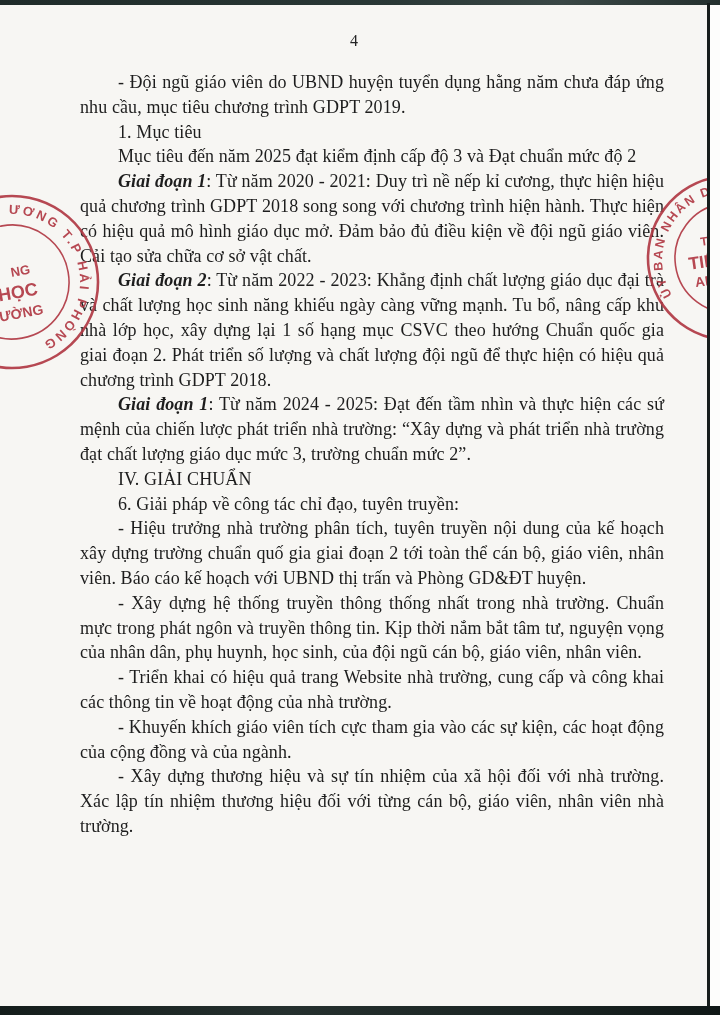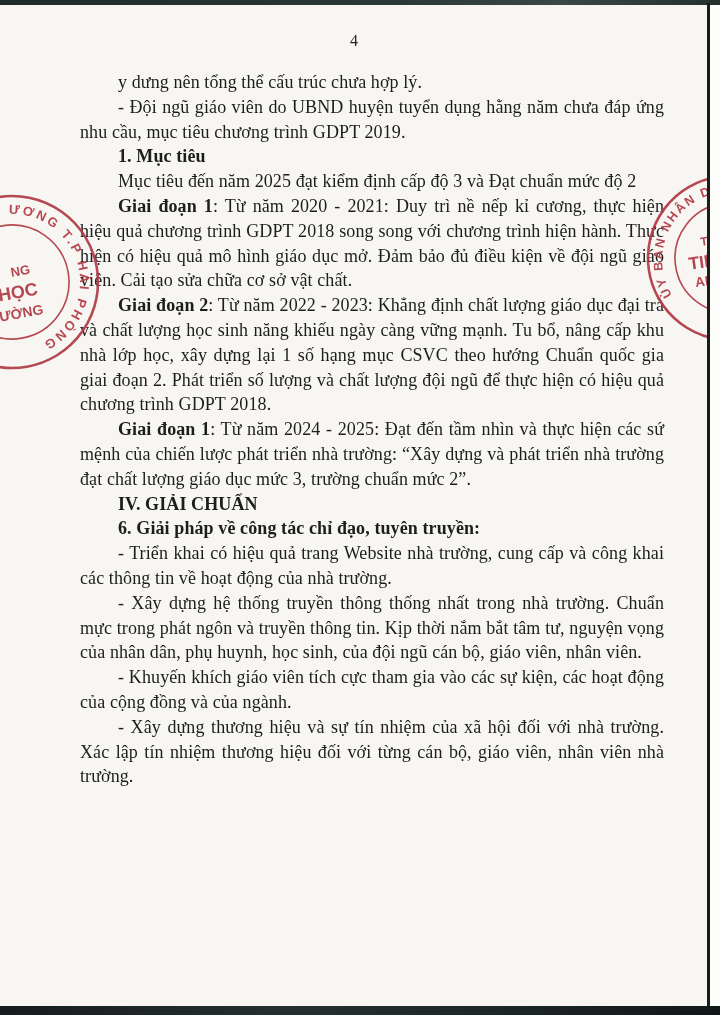--- a/index.html
+++ b/index.html
@@ -18,54 +18,54 @@
   .edge-right-line{position:absolute;left:707px;top:3px;width:3px;height:1005px;background:#171d1c;}
   .edge-right-margin{position:absolute;left:710px;top:5px;width:10px;height:1001px;background:#fdfdfc;}
 
   .pageno{position:absolute;top:32px;left:0;width:708px;text-align:center;
     font-size:16px;color:#232323;}
 
   .content{position:absolute;left:80px;top:70px;width:584px;
     font-size:18px;line-height:24.8px;color:#1d1d1d;text-align:justify;
     letter-spacing:0.1px;}
   .content p{margin:0;text-indent:38px;}
-  .heading{font-weight:bold;}
+  .heading{font-weight:normal;}
   .heading-wide{font-weight:bold;letter-spacing:0.6px;}
-  .phase-lead{font-weight:bold;}
+  .phase-lead{font-weight:bold;font-style:italic;}
 
   
   .stamp{position:absolute;pointer-events:none;opacity:0.92;}
   .stamp-left{left:-88px;top:187px;width:200px;height:200px;}
   .stamp-right{left:645px;top:170px;width:170px;height:182px;}
   .stamp text, .stamp textPath{
     font-family:"Liberation Sans", sans-serif;
     font-weight:bold;
   }
 </style>
 </head>
 <body>
 
 <div class="page">
 
   <div class="edge-top"></div>
 
   <div class="pageno">4</div>
 
   <div class="content">
-    <p>y dưng nên tổng thể cấu trúc chưa hợp lý.</p>
     <p>- Đội ngũ giáo viên do UBND huyện tuyển dụng hằng năm chưa đáp ứng nhu cầu, mục tiêu chương trình GDPT 2019.</p>
     <p class="heading">1. Mục tiêu</p>
     <p>Mục tiêu đến năm 2025 đạt kiểm định cấp độ 3 và Đạt chuẩn mức độ 2</p>
     <p><span class="phase-lead">Giai đoạn 1</span><span>: Từ năm 2020 - 2021: Duy trì nề nếp kỉ cương, thực hiện hiệu quả chương trình GDPT 2018 song song với chương trình hiện hành. Thực hiện có hiệu quả mô hình giáo dục mở. Đảm bảo đủ điều kiện về đội ngũ giáo viên. Cải tạo sửa chữa cơ sở vật chất.</span></p>
     <p><span class="phase-lead">Giai đoạn 2</span><span>: Từ năm 2022 - 2023: Khẳng định chất lượng giáo dục đại trà và chất lượng học sinh năng khiếu ngày càng vững mạnh. Tu bổ, nâng cấp khu nhà lớp học, xây dựng lại 1 số hạng mục CSVC theo hướng Chuẩn quốc gia giai đoạn 2. Phát triển số lượng và chất lượng đội ngũ để thực hiện có hiệu quả chương trình GDPT 2018.</span></p>
     <p><span class="phase-lead">Giai đoạn 1</span><span>: Từ năm 2024 - 2025: Đạt đến tầm nhìn và thực hiện các sứ mệnh của chiến lược phát triển nhà trường: “Xây dựng và phát triển nhà trường đạt chất lượng giáo dục mức 3, trường chuẩn mức 2”.</span></p>
     <p class="heading">IV. GIẢI CHUẨN</p>
     <p class="heading">6. Giải pháp về công tác chỉ đạo, tuyên truyền:</p>
+    <p>- Hiệu trưởng nhà trường phân tích, tuyên truyền nội dung của kế hoạch xây dựng trường chuẩn quố gia giai đoạn 2 tới toàn thể cán bộ, giáo viên, nhân viên. Báo cáo kế hoạch với UBND thị trấn và Phòng GD&amp;ĐT huyện.</p>
+    <p>- Xây dựng hệ thống truyền thông thống nhất trong nhà trường. Chuẩn mực trong phát ngôn và truyền thông tin. Kịp thời nắm bắt tâm tư, nguyện vọng của nhân dân, phụ huynh, học sinh, của đội ngũ cán bộ, giáo viên, nhân viên.</p>
     <p>- Triển khai có hiệu quả trang Website nhà trường, cung cấp và công khai các thông tin về hoạt động của nhà trường.</p>
-    <p>- Xây dựng hệ thống truyền thông thống nhất trong nhà trường. Chuẩn mực trong phát ngôn và truyền thông tin. Kịp thời nắm bắt tâm tư, nguyện vọng của nhân dân, phụ huynh, học sinh, của đội ngũ cán bộ, giáo viên, nhân viên.</p>
     <p>- Khuyến khích giáo viên tích cực tham gia vào các sự kiện, các hoạt động của cộng đồng và của ngành.</p>
     <p>- Xây dựng thương hiệu và sự tín nhiệm của xã hội đối với nhà trường. Xác lập tín nhiệm thương hiệu đối với từng cán bộ, giáo viên, nhân viên nhà trường.</p>
   </div>
 
   <svg class="stamp stamp-left" viewBox="0 0 200 200" width="200" height="200">
     <g transform="rotate(-10 100 95)" fill="none" stroke="#b13a45">
       <circle cx="100" cy="95" r="86" stroke-width="2.6"></circle>
       <circle cx="100" cy="95" r="57" stroke-width="1.6"></circle>
       <path id="leftArc" d="M 100,27 A 68,68 0 0 1 100,163" stroke="none"></path>
       <text fill="#b13a45" stroke="none" font-size="13" letter-spacing="2.5">

